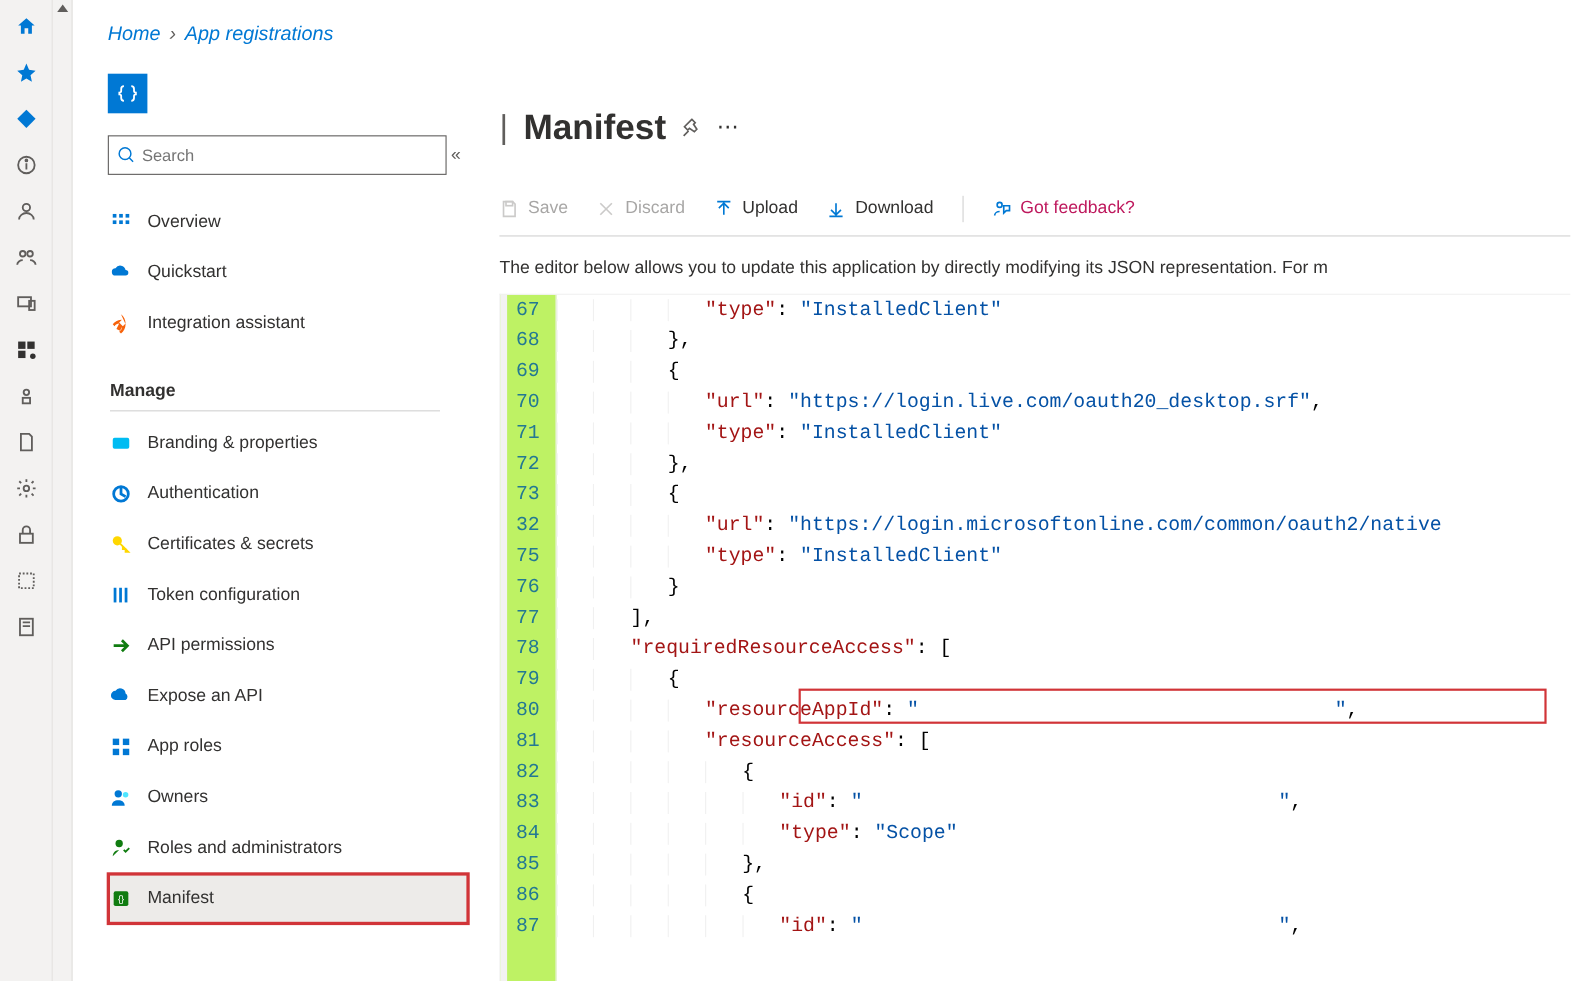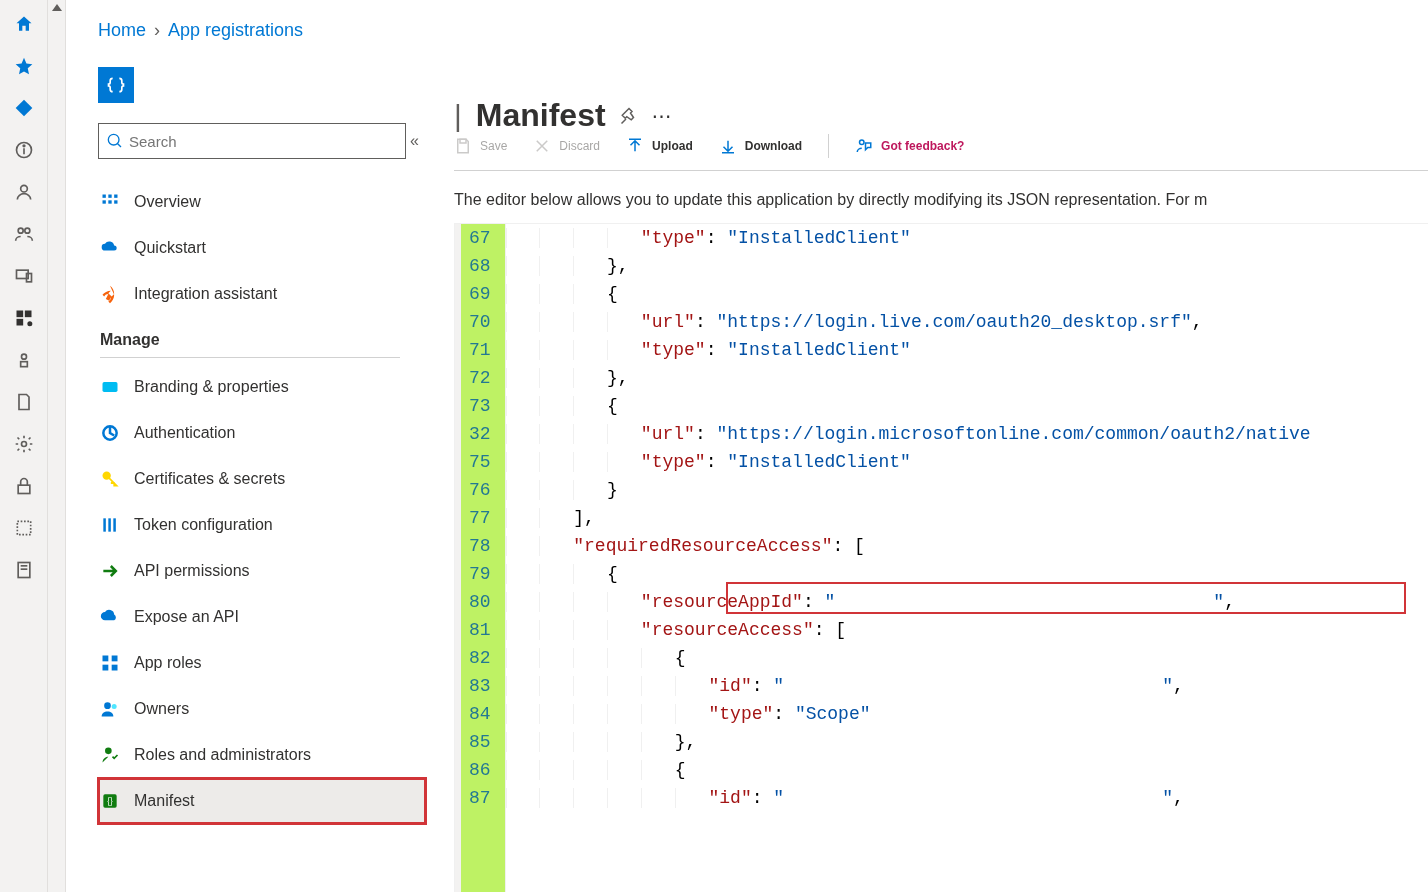--- a/index.html
+++ b/index.html
@@ -12,54 +12,54 @@
   .rail-icon.home svg { fill: #0078d4; }
   .rail-icon.star svg { fill: #0078d4; }
   .rail-icon.diamond svg { fill: #0078d4; }
   
   
   .scroll-strip { width: 18px; background: #f3f2f1; border-right: 1px solid #e1dfdd; position: relative; }
   .scroll-strip .thumb-up { position:absolute; top:4px; left:4px; width:0; height:0; border-left:5px solid transparent; border-right:5px solid transparent; border-bottom:7px solid #605e5c; }
   
   
   .main { flex: 1; display: flex; flex-direction: column; overflow: hidden; }
-  .breadcrumb { padding: 20px 0 10px 32px; font-size: 18px; display:flex; align-items:center; gap:8px;}
+  .breadcrumb { padding: 20px 0 10px 32px; font-size: 18px; display:flex; align-items:center; gap:8px;font-style:italic;}
   .breadcrumb a { color: #0078d4; text-decoration: none; cursor:pointer; }
   .breadcrumb .sep { color: #605e5c; }
   
   .content-columns { flex:1; display:flex; overflow:hidden; }
   
   
   .left-panel { width: 360px; padding-left: 32px; flex-shrink:0; }
   .app-icon-box { width: 36px; height: 36px; background: #0078d4; display:flex; align-items:center; justify-content:center; margin: 16px 0 20px 0;}
   .app-icon-box svg { width:20px; height:20px; fill:#fff; }
   .search-row { display:flex; align-items:center; gap:4px; margin-bottom:20px; }
   .search-box { flex:1; max-width: 308px; display:flex; align-items:center; border:1px solid #605e5c; height:36px; padding:0 8px; background:#fff; }
   .search-box svg { width:16px; height:16px; fill:#0078d4; margin-right:6px;}
   .search-box input { border:0; outline:0; flex:1; font-size:15px; background:transparent; }
   .collapse-chevrons { color:#605e5c; font-size:16px; cursor:pointer;}
   
   .nav-item { display:flex; align-items:center; height:46px; padding-left:2px; cursor:pointer; font-size:16px; gap:14px; }
   .nav-item .nicon { width:20px; height:20px; display:flex; align-items:center; justify-content:center; }
   .nav-item.selected { background:#edebe9; }
   .nav-item.boxed { outline: 3px solid #d13438; outline-offset:-2px; }
-  .section-header { font-weight:600; font-size:16px; margin:14px 0 6px 2px; border-bottom:1px solid #d1d1d1; padding-bottom:8px; width:300px;}
+  .section-header { font-weight:600; font-size:16px; margin:30px 0 6px 2px; border-bottom:1px solid #d1d1d1; padding-bottom:8px; width:300px;}
   
   
   .right-panel { flex:1; display:flex; flex-direction:column; padding-left: 28px; overflow:hidden; }
   .page-title-row { display:flex; align-items:center; gap:14px; margin-top: 46px; }
   .page-title-row .bar { color:#605e5c; font-size:30px; font-weight:300;}
   .page-title-row h1 { font-size:32px; font-weight:600; }
   .pin-icon { width:18px; height:18px; cursor:pointer; }
   .dots { font-size:20px; cursor:pointer; color:#323130; letter-spacing:2px; }
   
-  .toolbar { display:flex; align-items:center; gap:26px; padding-bottom:12px; border-bottom:1px solid #d1d1d1; color:#605e5c; font-size:12px;}
+  .toolbar { display:flex; align-items:center; gap:26px; margin-top: 44px; padding-bottom:12px; border-bottom:1px solid #d1d1d1; color:#605e5c; font-size:16px;}
   .toolbar .titem { display:flex; align-items:center; gap:8px; cursor:pointer; }
   .toolbar .titem.disabled { opacity:0.55; cursor:default; }
-  .toolbar .titem.active { color:#0078d4;font-weight:bold; }
+  .toolbar .titem.active { color:#0078d4; }
   .toolbar .divider { width:1px; height:24px; background:#d1d1d1; }
   .toolbar svg { width:18px; height:18px; }
   
   .description { margin: 20px 0 14px 0; font-size:16px; color:#323130; white-space:nowrap; }
   
   
   .editor { flex:1; display:flex; font-family: Consolas, "Courier New", monospace; font-size:18px; overflow:hidden; border-top:1px solid #f0f0f0; border-left:1px solid #f0f0f0; }
   .gutter { background:#bef264; color:#237893; text-align:right; padding-right:14px; user-select:none; border-right: 1px solid #f0f0f0; position:relative;}
   .gutter .collapse-bar { position:absolute; left:0; top:0; width:6px; height:100%; background:#f3f2f1;}
   .gutter div.ln { height:28px; line-height:28px; padding-left:14px;}

